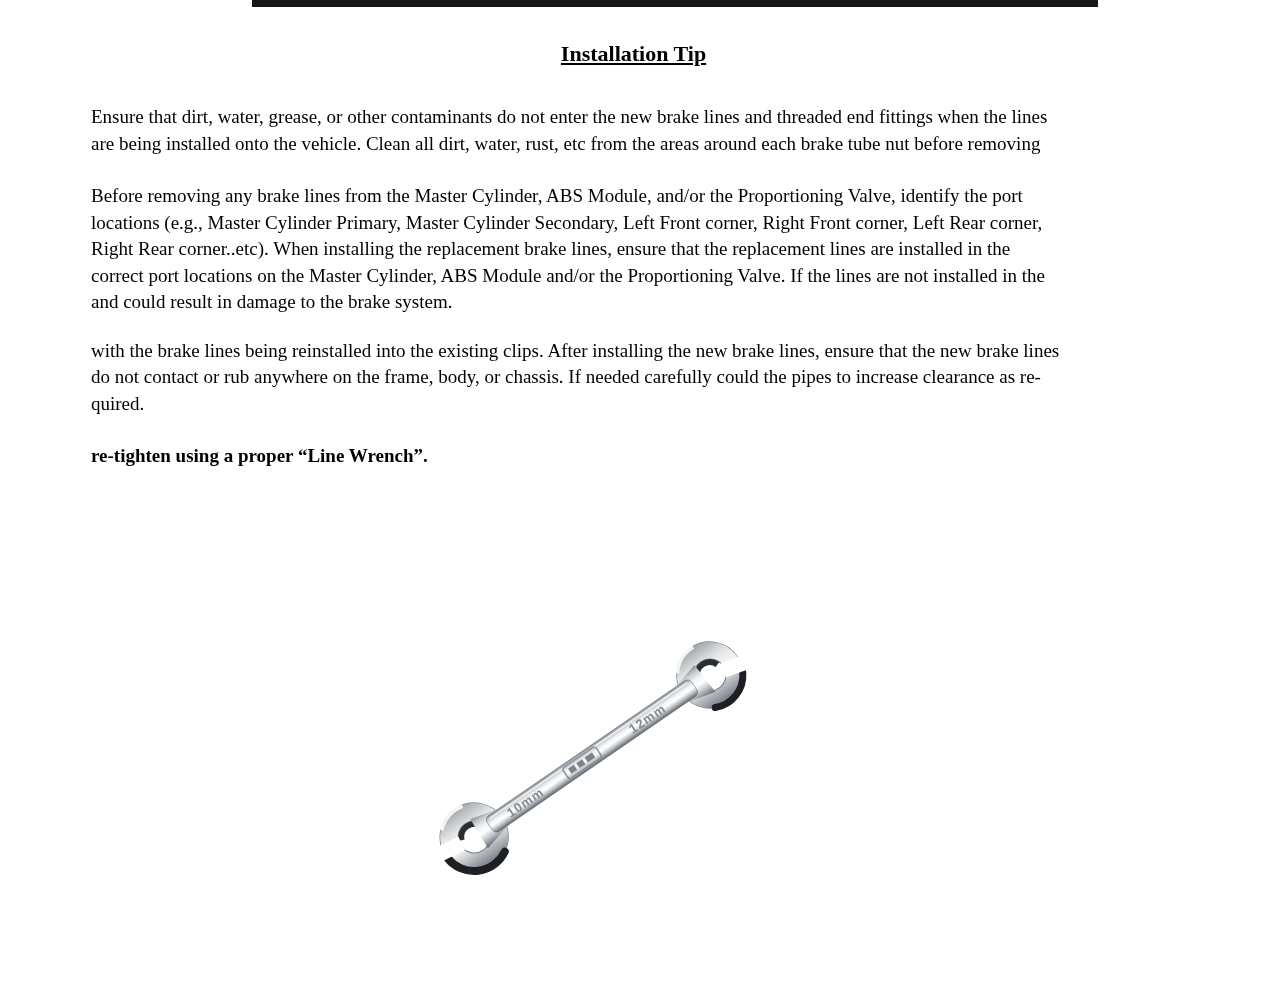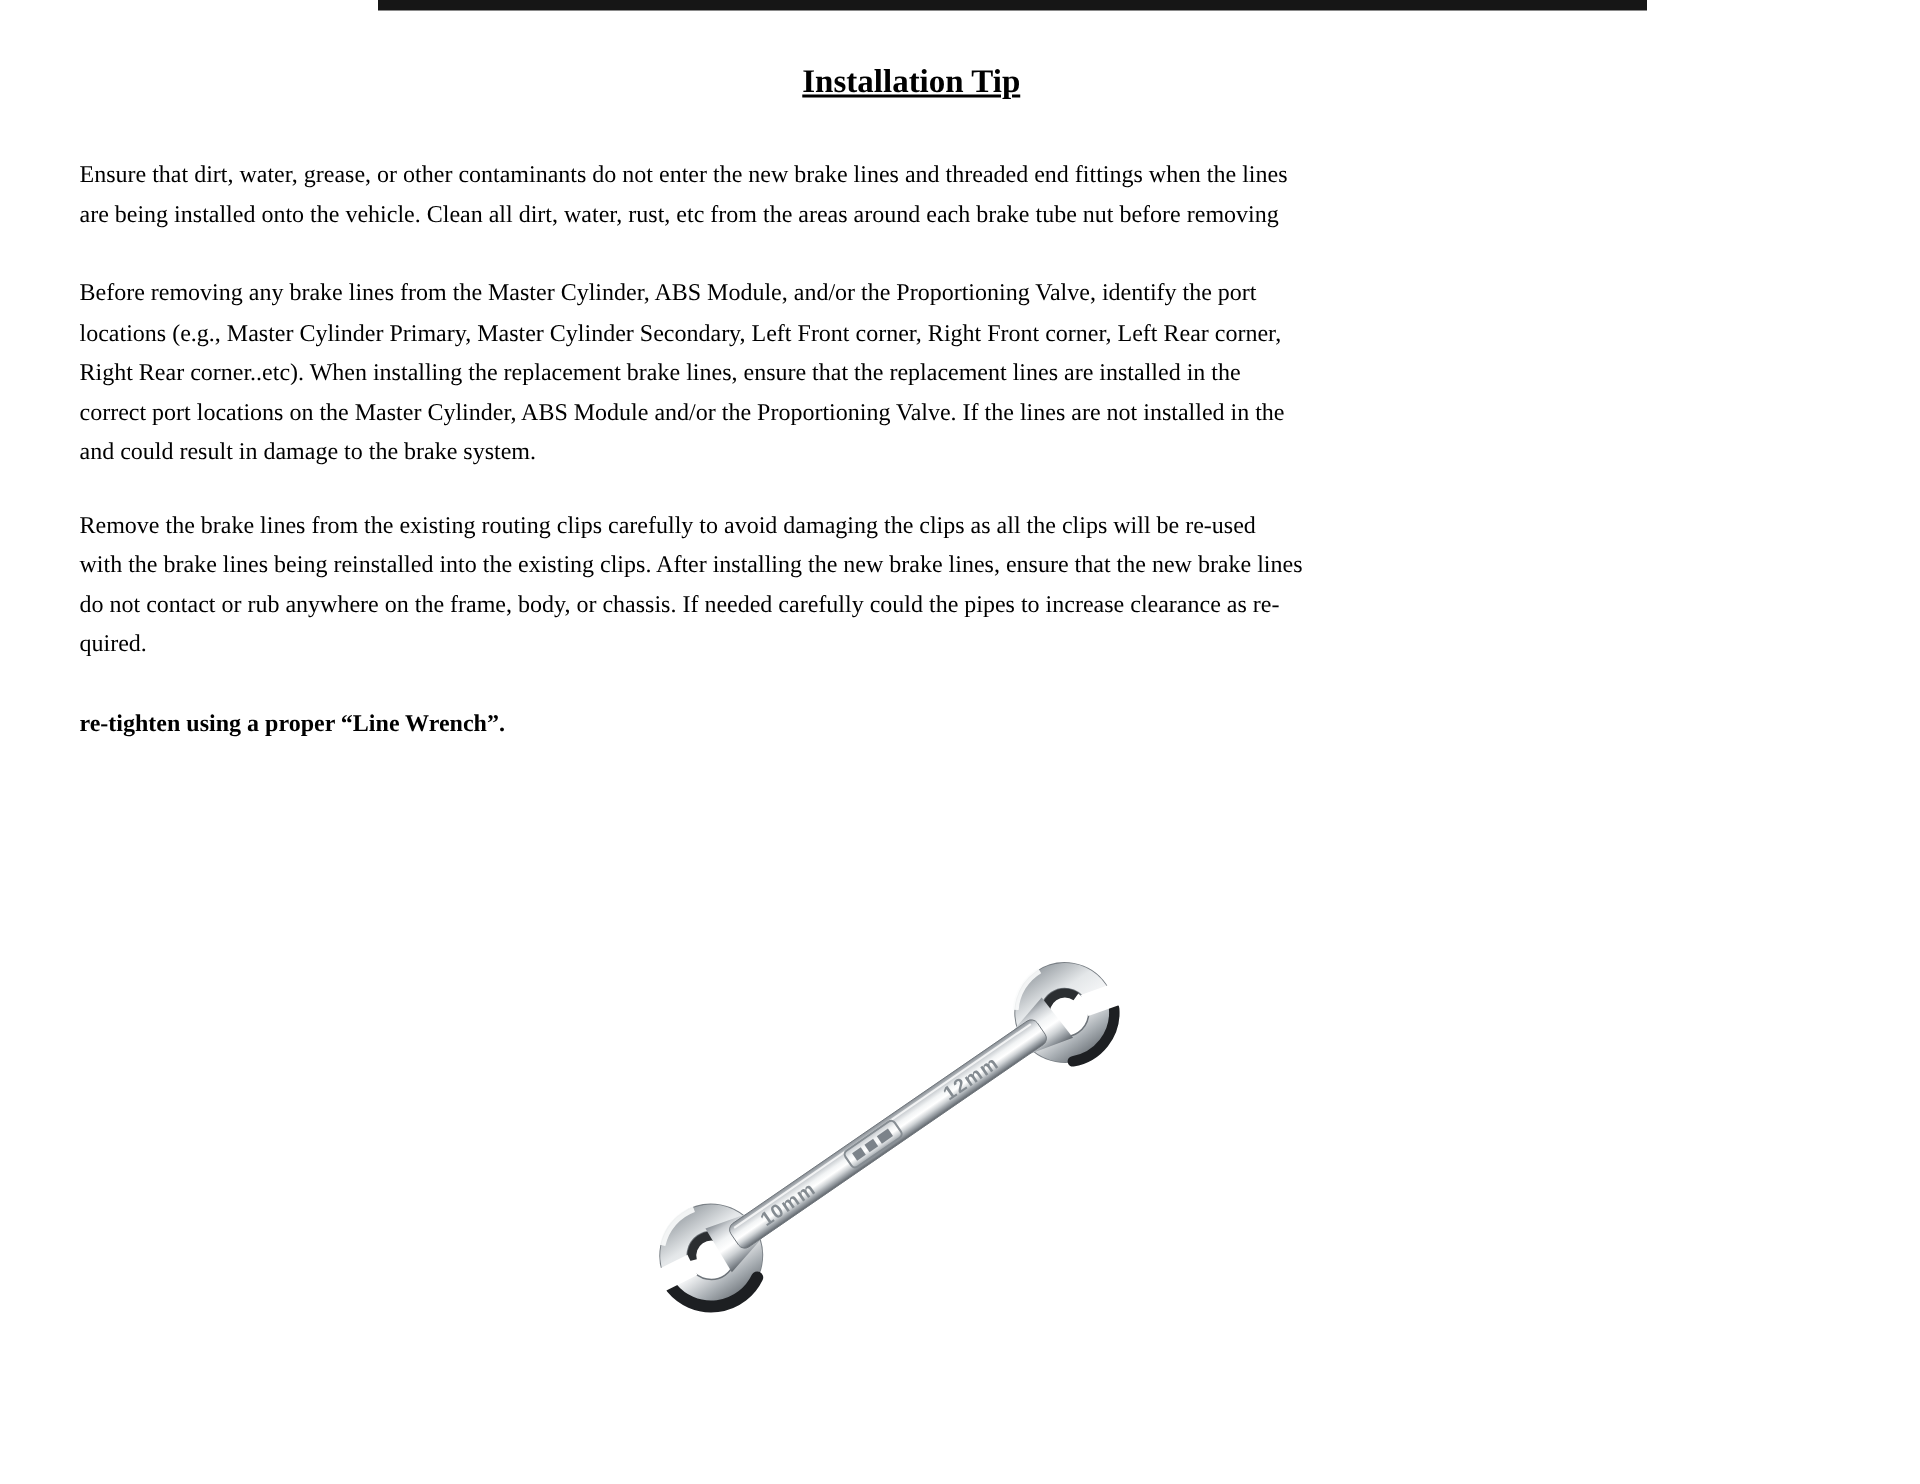--- a/index.html
+++ b/index.html
@@ -18,37 +18,37 @@
   .top-bar {
     position: absolute;
     left: 252px;
     top: 0;
     width: 846px;
     height: 7px;
     background: #161616;
   }
   .content {
     position: absolute;
-    left: 53px;
+    left: 79px;
     top: 0;
     width: 1157px;
     padding-top: 41px;
   }
   h1.doc-title {
     margin: 0;
     font-size: 22px;
     font-weight: bold;
     line-height: 26px;
     text-align: center;
     text-decoration: underline;
     transform: translateX(-24px);
   }
   .para {
-    margin: 0;
-    font-size: 16px;
+    margin: 12px;
+    font-size: 19px;
     line-height: 26.5px;
     font-weight: normal;
   }
   .para .line {
     display: block;
     white-space: nowrap;
   }
   .p1 { margin-top: 37px; }
   .p2 { margin-top: 26px; font-family: Liberation Serif, serif; }
   .p3 { margin-top: 22px; }
@@ -84,21 +84,20 @@
 
   <p class="para p2">
     <span class="line">Before removing any brake lines from the Master Cylinder, ABS Module, and/or the Proportioning Valve, identify the port</span>
     <span class="line">locations (e.g., Master Cylinder Primary, Master Cylinder Secondary, Left Front corner, Right Front corner, Left Rear corner,</span>
     <span class="line">Right Rear corner..etc). When installing the replacement brake lines, ensure that the replacement lines are installed in the</span>
     <span class="line">correct port locations on the Master Cylinder, ABS Module and/or the Proportioning Valve. If the lines are not installed in the</span>
     <span class="line">and could result in damage to the brake system.</span>
   </p>
 
   <p class="para p3">
-    <span class="line">Remove the brake lines from the existing routing clips carefully to avoid damaging the clips as all the clips will be re-used</span>
     <span class="line">with the brake lines being reinstalled into the existing clips. After installing the new brake lines, ensure that the new brake lines</span>
     <span class="line">do not contact or rub anywhere on the frame, body, or chassis. If needed carefully could the pipes to increase clearance as re-</span>
     <span class="line">quired.</span>
   </p>
 
   <p class="para p4">
     <span class="line">re-tighten using a proper “Line Wrench”.</span>
   </p>
 
 </div>

